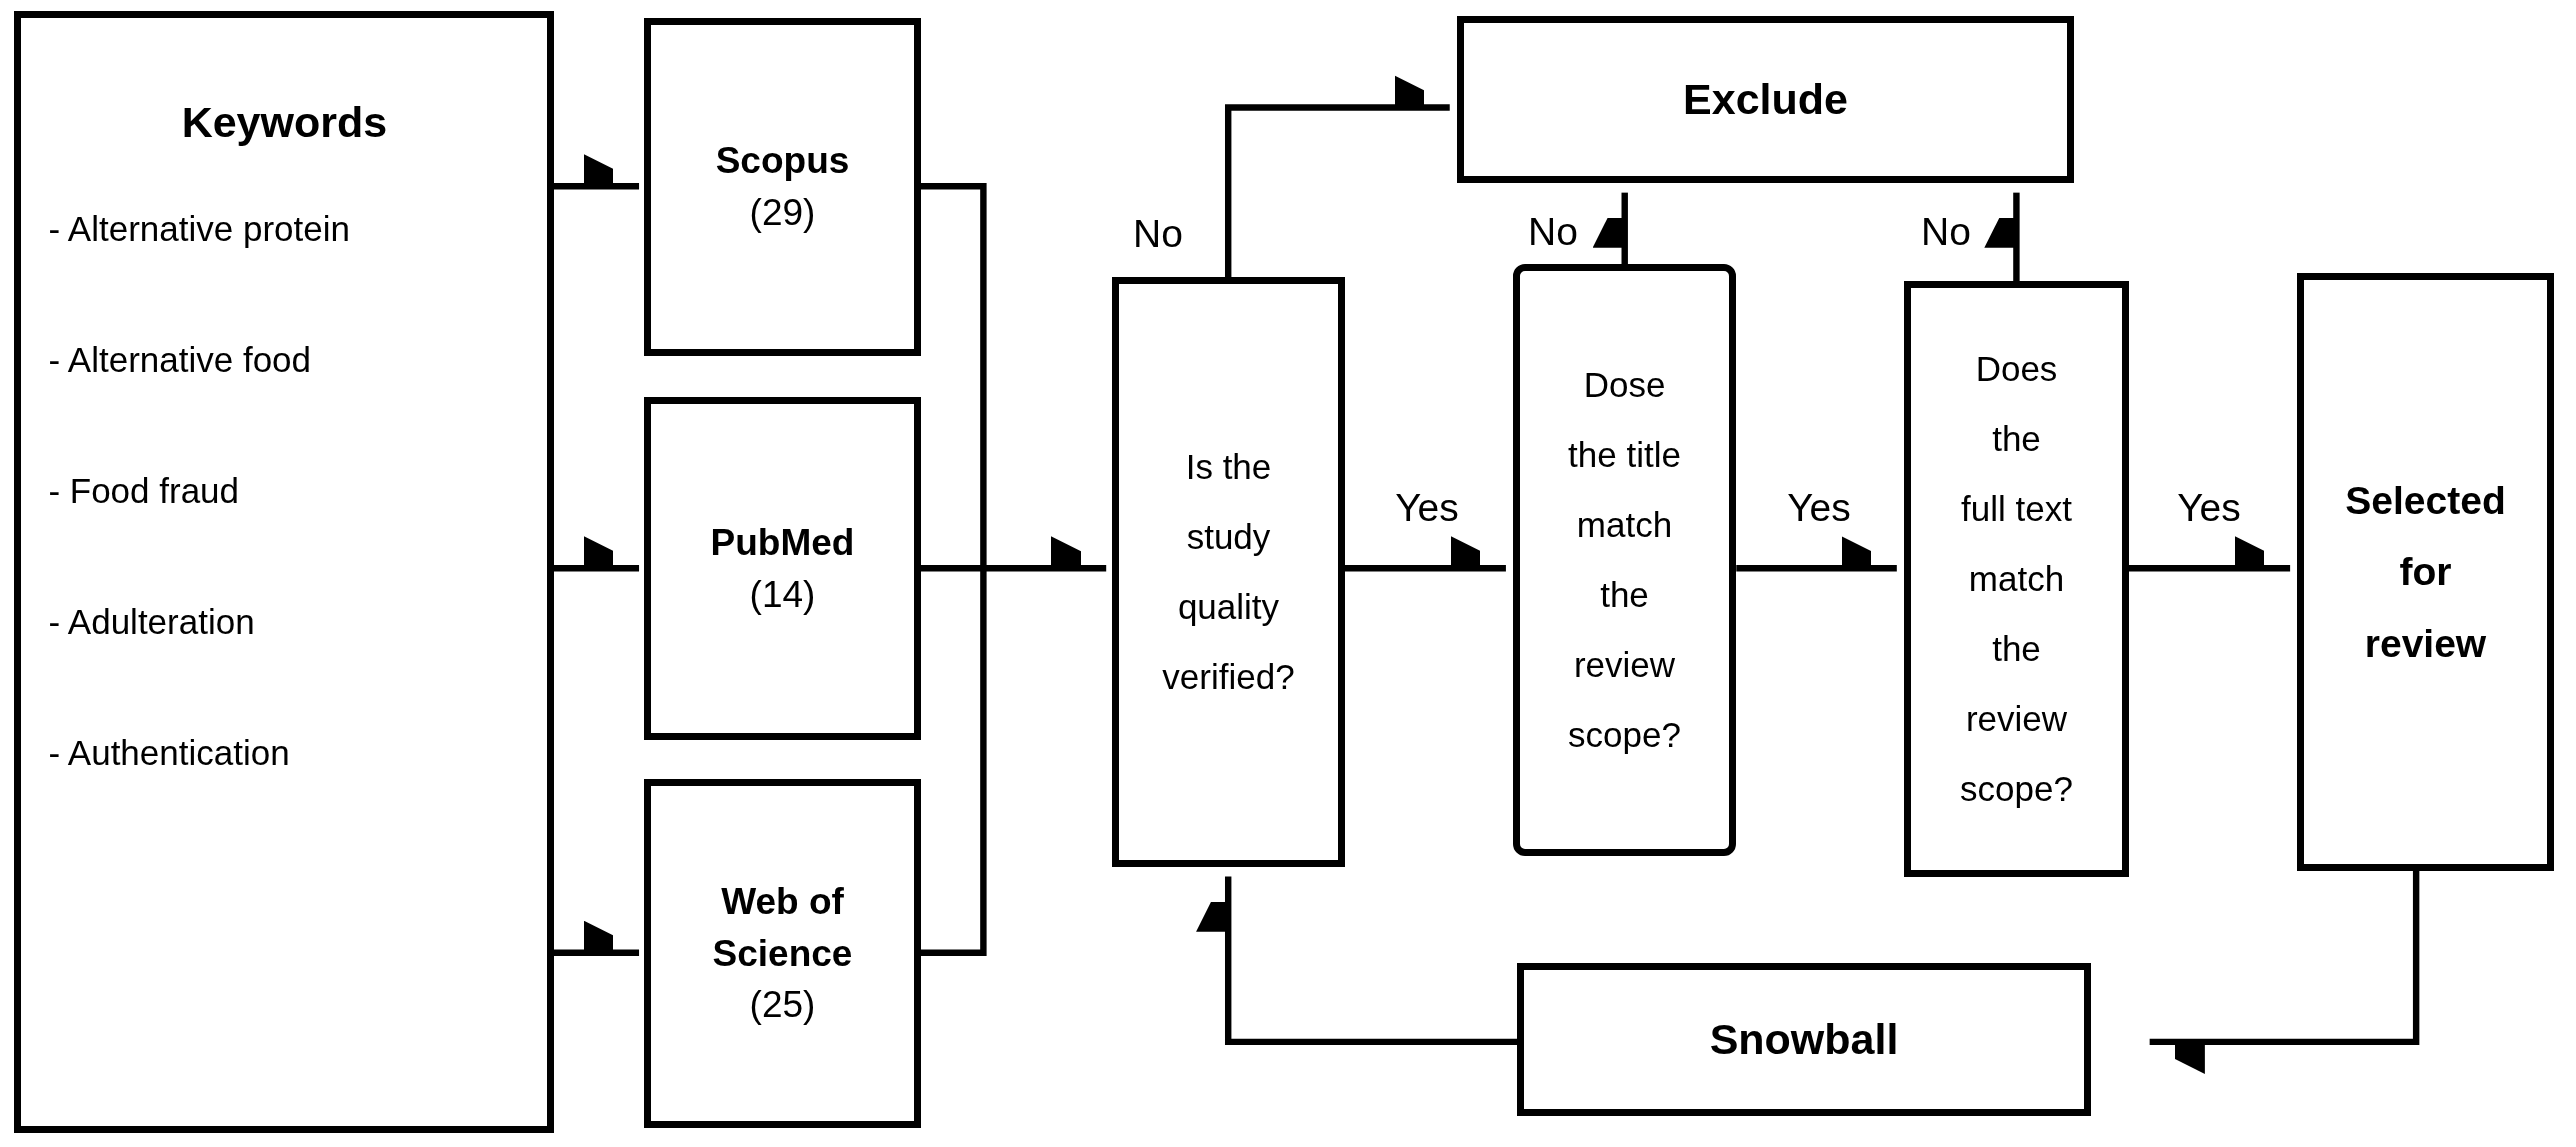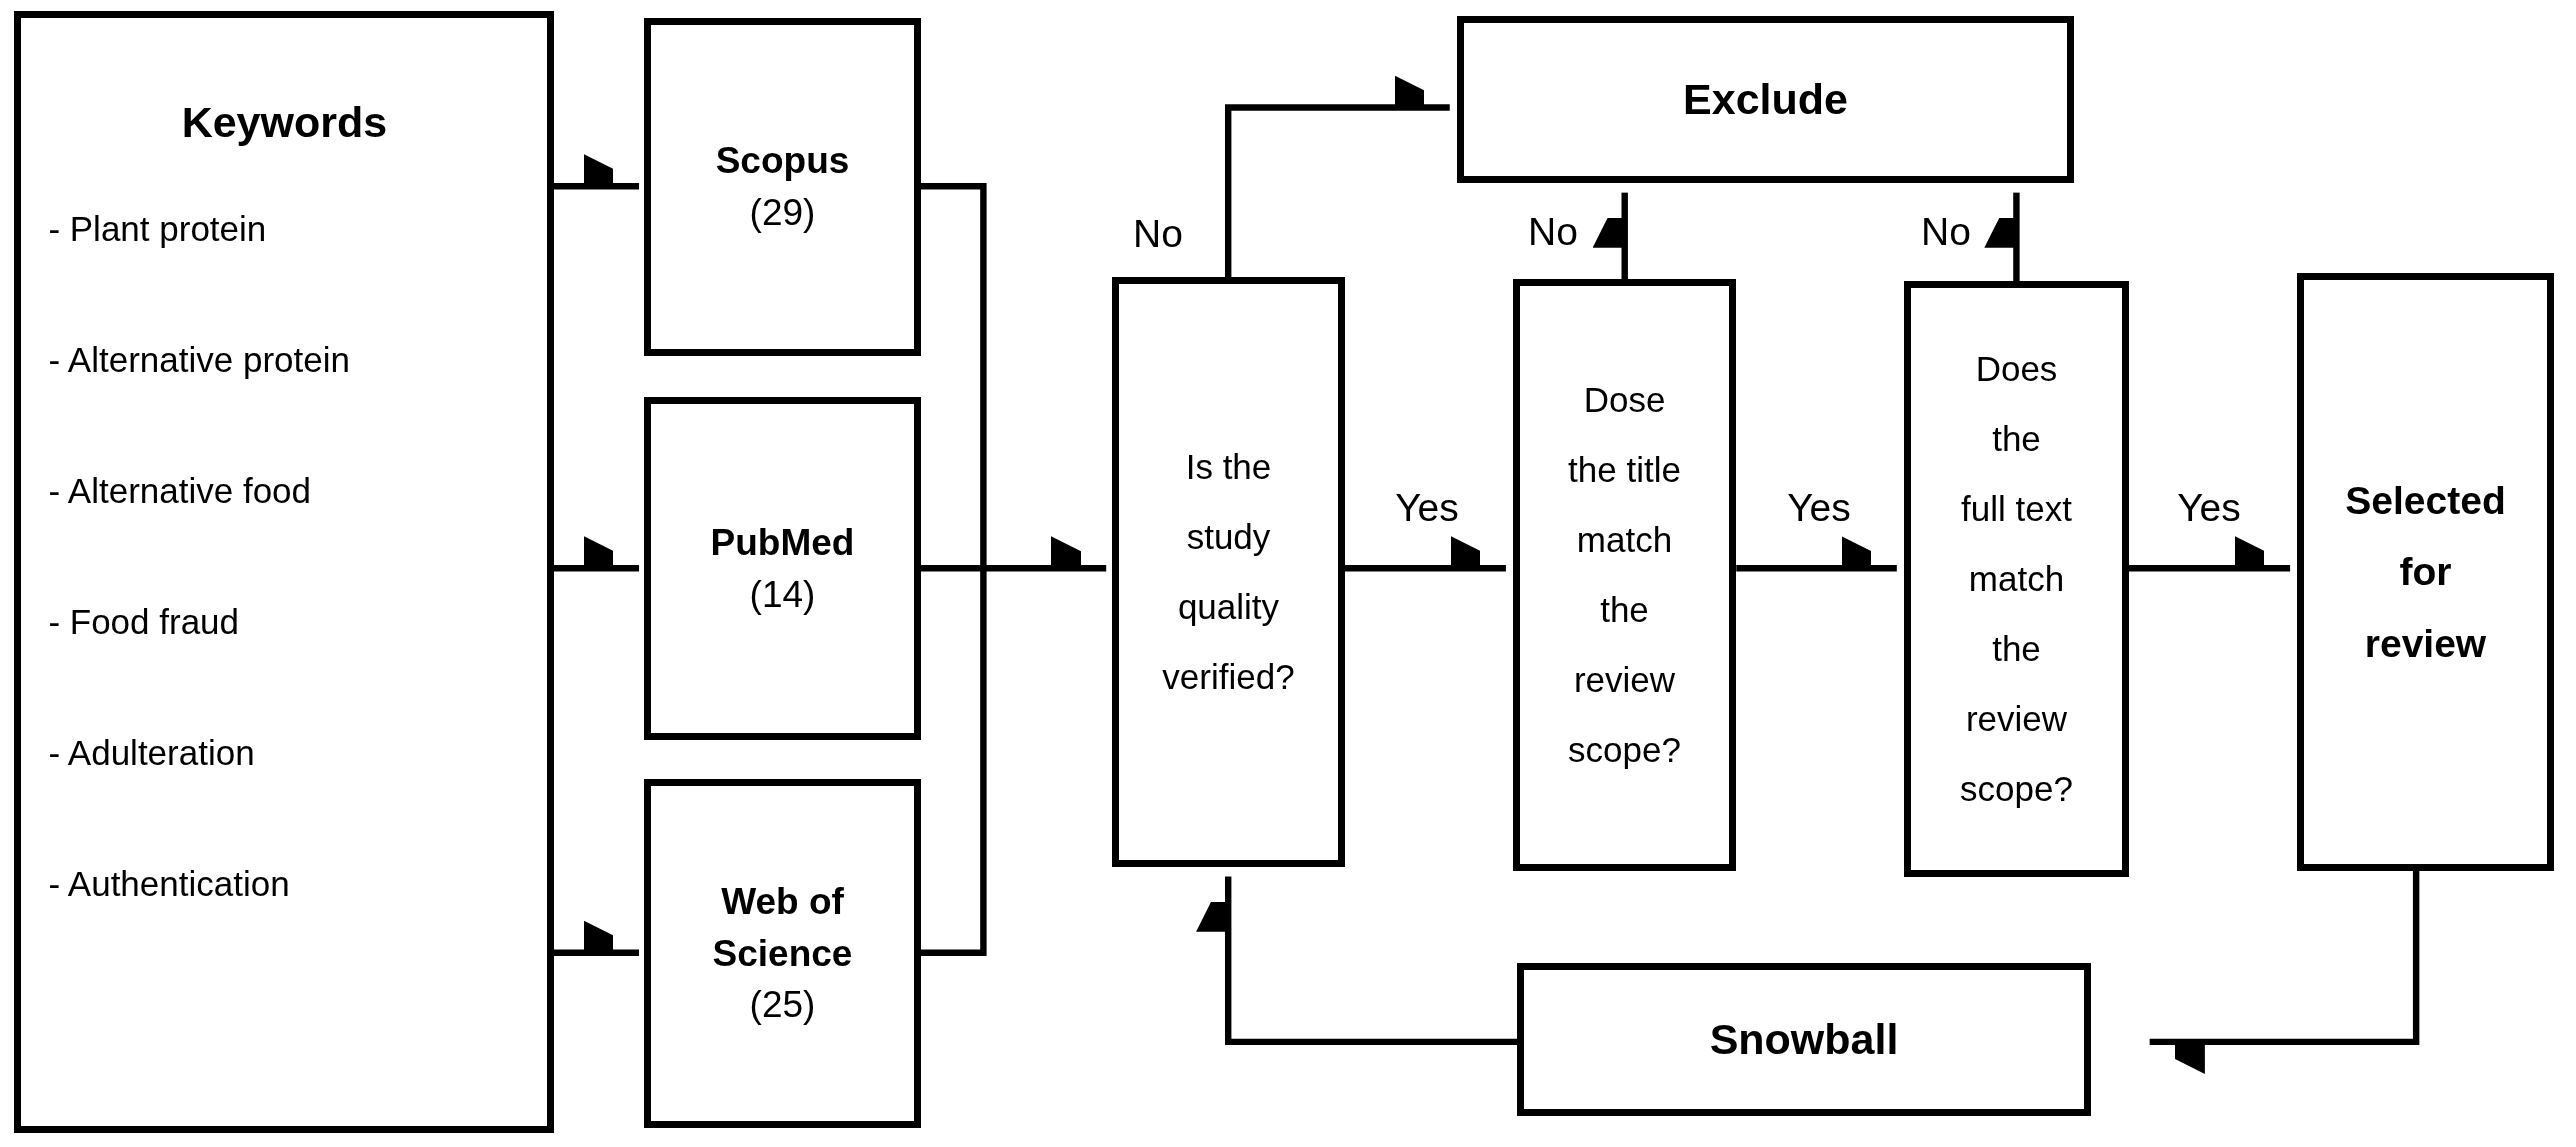--- a/index.html
+++ b/index.html
@@ -63,21 +63,21 @@
     font-size: 39px;
     line-height: 1;
     white-space: nowrap;
     text-align: center;
   }
   
   .scopus-box   { left: 644px;  top: 17.7px;   width: 277px; height: 338px; }
   .pubmed-box   { left: 644px;  top: 397px;  width: 277px; height: 343px; }
   .wos-box      { left: 644px;  top: 779px;  width: 277px; height: 349px; }
   .quality-box  { left: 1112px; top: 277px;  width: 233px; height: 590px; }
-  .title-box    { left: 1513px; top: 279px;  width: 223px; height: 592px; }
+  .title-box    { left: 1513px; top: 264px;  width: 223px; height: 592px; border-radius: 12px; }
   .fulltext-box { left: 1904px; top: 281px;  width: 225px; height: 596px; }
   .selected-box { left: 2297px; top: 273px;  width: 257px; height: 598px; }
   .exclude-box  { left: 1457px; top: 16px;   width: 617px; height: 167px; }
   .snowball-box { left: 1517px; top: 963px; width: 574px; height: 153px; }
 </style>
 </head>
 <body>
 
 <div class="canvas">
 
@@ -99,21 +99,20 @@
     <path d="M2163,708 H2363" marker-end="url(#arrowhead)"></path>
     <path d="M2512,354 V240" marker-end="url(#arrowhead)"></path>
     <path d="M2652,708 H2853" marker-end="url(#arrowhead)"></path>
     <path d="M3010,1085 V1298 H2678" marker-end="url(#arrowhead)"></path>
     <path d="M1890,1298 H1530 V1092" marker-end="url(#arrowhead)"></path>
   </svg>
 
   <div class="box keywords-box">
     <div class="kw-title">Keywords</div>
     <div class="kw-items">
-      <div class="kw-item">- Plant protein</div>
       <div class="kw-item">- Alternative protein</div>
       <div class="kw-item">- Alternative food</div>
       <div class="kw-item">- Food fraud</div>
       <div class="kw-item">- Adulteration</div>
       <div class="kw-item">- Authentication</div>
     </div>
   </div>
 
   <div class="box scopus-box">
     <div class="db-name">Scopus</div>

